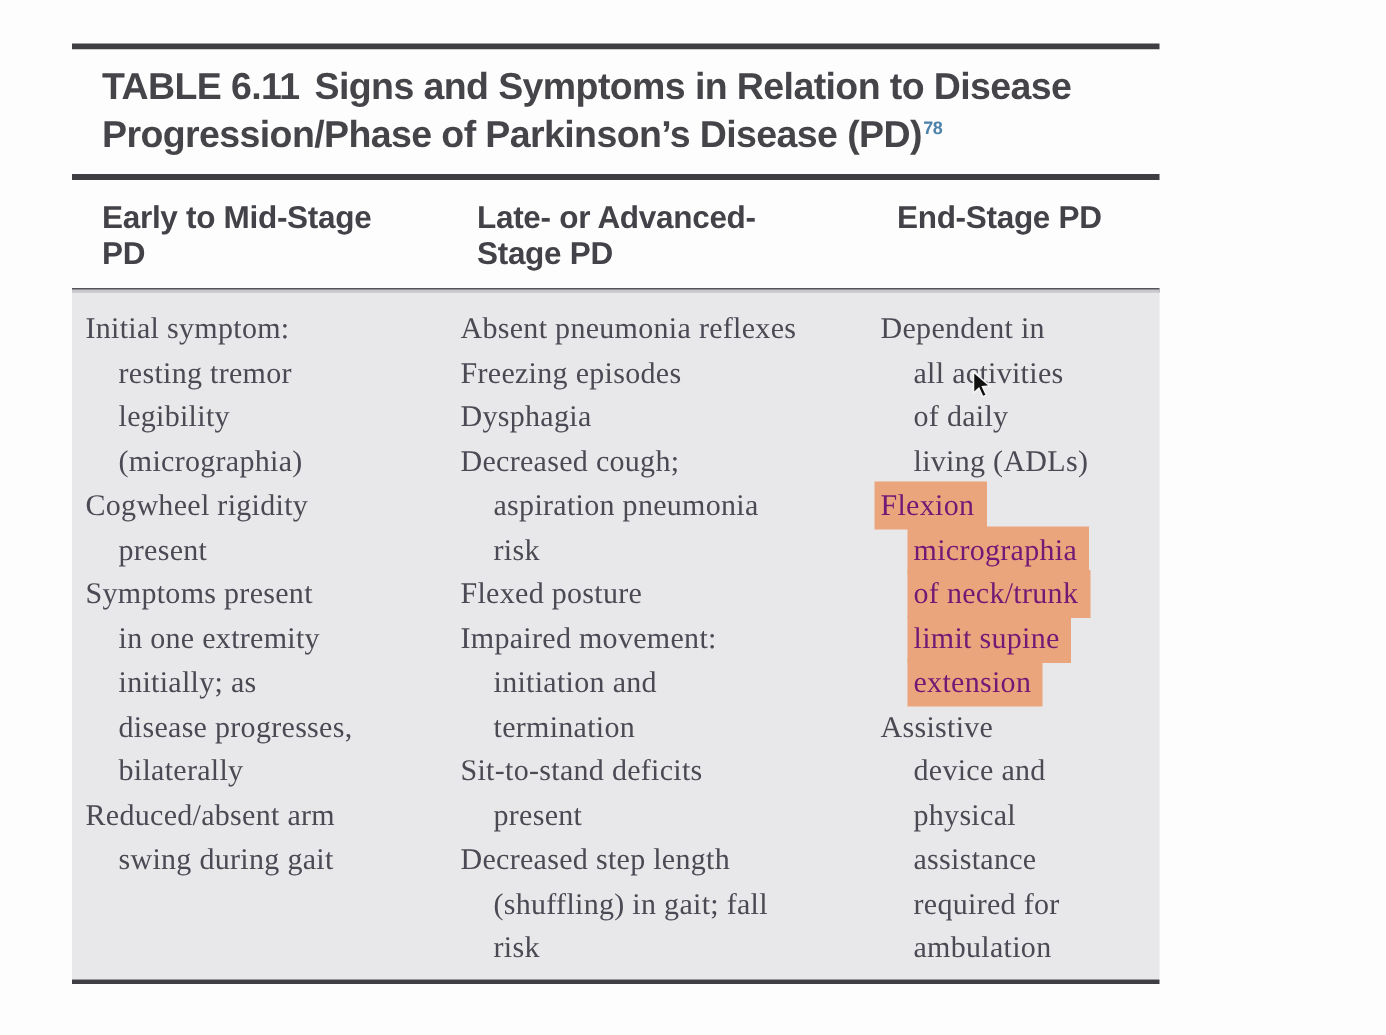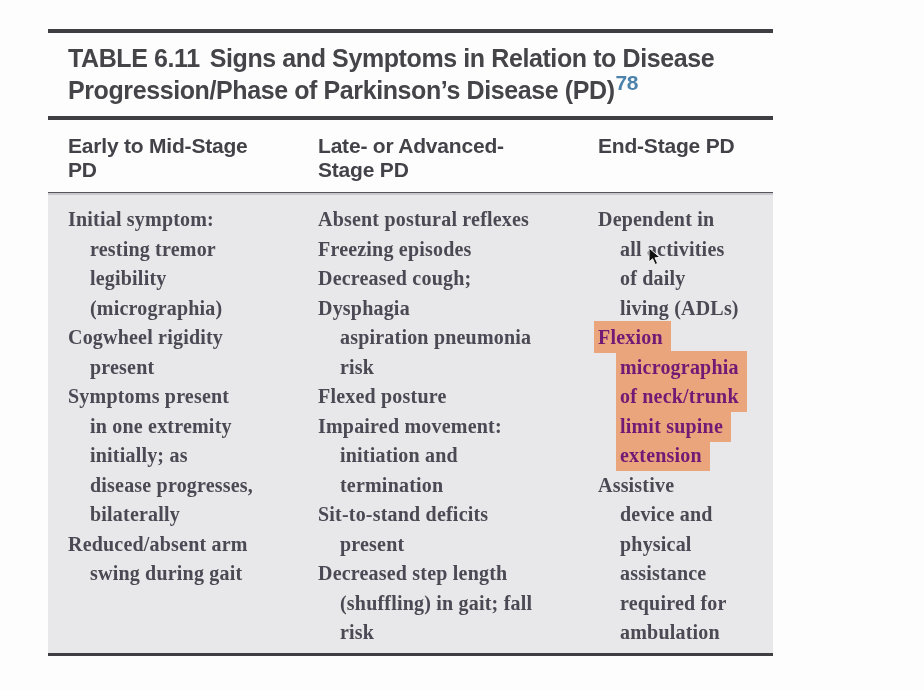--- a/index.html
+++ b/index.html
@@ -26,39 +26,38 @@
   .title-block{
     padding:9px 0 10px 20px;background:var(--page-bg);
   }
   .title-line{
     font-family:"Liberation Sans", sans-serif;
     font-weight:bold;font-size:25px;line-height:32px;
     letter-spacing:-0.4px;color:var(--title);white-space:nowrap;
   }
   .title-label{margin-right:10px;}
   sup.fnref{
-    color:var(--footnote);font-size:21px;font-weight:bold;
+    color:var(--footnote);font-size:12px;font-weight:bold;
     vertical-align:super;line-height:0;margin-left:1px;
   }
   .header-row{
     display:flex;align-items:flex-start;
     padding:14px 0 10px 20px;background:var(--page-bg);
   }
   .hcol{
     font-family:"Liberation Sans", sans-serif;font-weight:bold;
     font-size:21px;line-height:24px;letter-spacing:-0.2px;
     color:#434248;white-space:nowrap;
   }
   .hcol-0{width:250px;}
   .hcol-1{width:280px;}
   .hcol-2{width:175px;}
   .tbody{
     display:flex;background:var(--body-bg);
-    padding:10px 0 5px 20px;
-    font-weight:bold;
+    padding:10px 0 5px 9px;
   }
   .bcol{font-size:20px;line-height:29.5px;color:var(--text);letter-spacing:0.2px;}
   .bcol-0{width:250px;}
   .bcol-1{width:280px;}
   .bcol-2{width:175px;}
   .body-line{white-space:nowrap;}
   .body-line.indent{padding-left:22px;}
   .hl{
     background:var(--highlight);
     padding:5px 8px 5px 4px;
@@ -108,24 +107,24 @@
           <div class="body-line indent">present</div>
           <div class="body-line">Symptoms present</div>
           <div class="body-line indent">in one extremity</div>
           <div class="body-line indent">initially; as</div>
           <div class="body-line indent">disease progresses,</div>
           <div class="body-line indent">bilaterally</div>
           <div class="body-line">Reduced/absent arm</div>
           <div class="body-line indent">swing during gait</div>
         </div>
       <div class="bcol bcol-1">
-          <div class="body-line">Absent postural reflexes</div>
+          <div class="body-line">Absent pneumonia reflexes</div>
           <div class="body-line">Freezing episodes</div>
+          <div class="body-line">Dysphagia</div>
           <div class="body-line">Decreased cough;</div>
-          <div class="body-line">Dysphagia</div>
           <div class="body-line indent">aspiration pneumonia</div>
           <div class="body-line indent">risk</div>
           <div class="body-line">Flexed posture</div>
           <div class="body-line">Impaired movement:</div>
           <div class="body-line indent">initiation and</div>
           <div class="body-line indent">termination</div>
           <div class="body-line">Sit-to-stand deficits</div>
           <div class="body-line indent">present</div>
           <div class="body-line">Decreased step length</div>
           <div class="body-line indent">(shuffling) in gait; fall</div>

